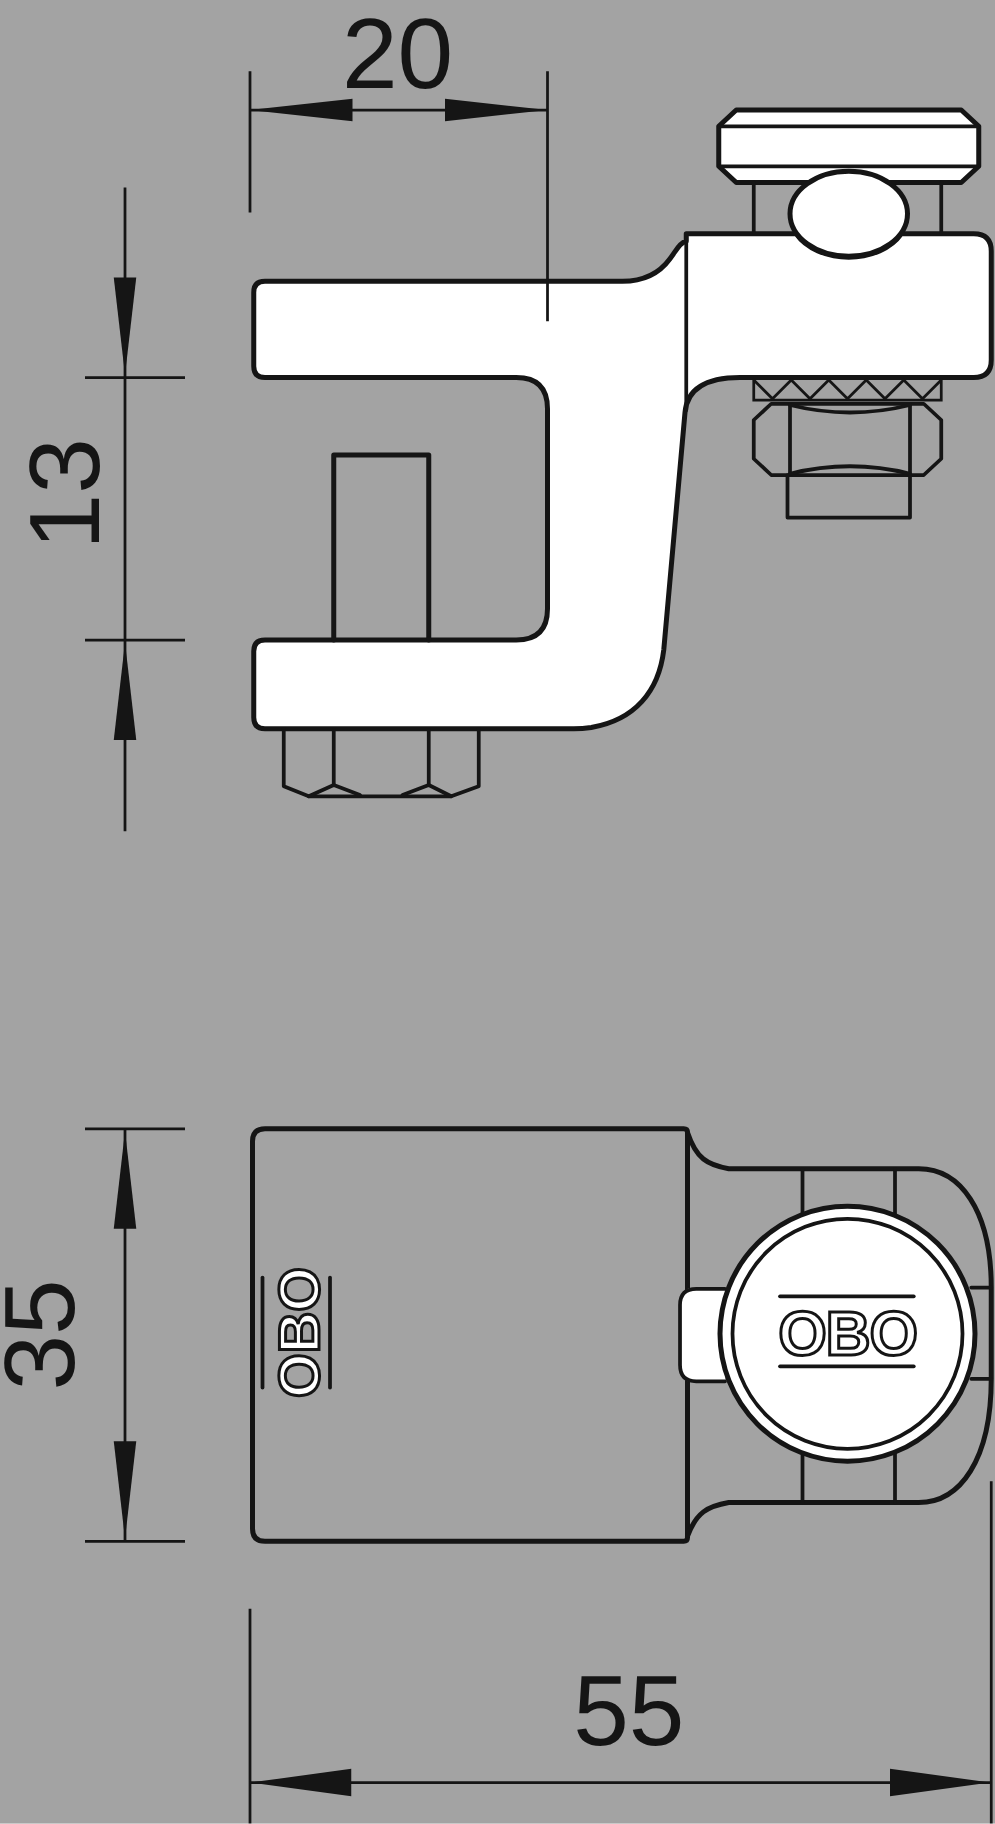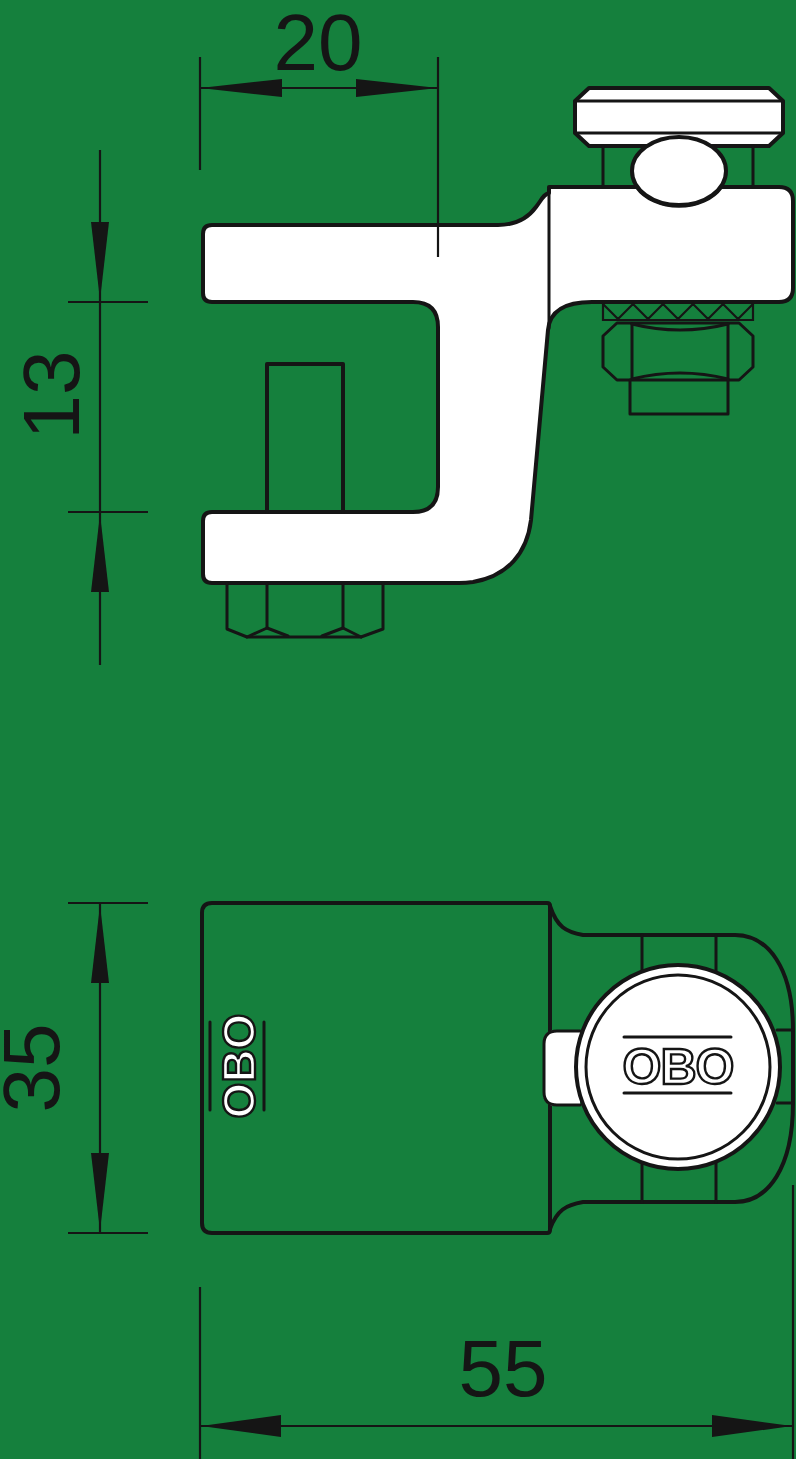--- a/index.html
+++ b/index.html
@@ -8,21 +8,21 @@
     background: #ffffff;
     width: 796px;
     height: 1459px;
     overflow: hidden;
     font-family: "Liberation Sans", sans-serif;
   }
   .stage {
     position: relative;
     width: 796px;
     height: 1459px;
-    background: #15803d;
+    background: #a3a3a3;
   }
   svg { display: block; }
   .outline  { fill: #ffffff; stroke: #151515; stroke-width: 4;   stroke-linejoin: round; stroke-linecap: round; }
   .oline    { fill: none;    stroke: #151515; stroke-width: 4;   stroke-linejoin: round; stroke-linecap: round; }
   .iline    { fill: none;    stroke: #151515; stroke-width: 3;   stroke-linejoin: round; stroke-linecap: round; }
   .thin     { fill: none;    stroke: #151515; stroke-width: 2.2; stroke-linecap: butt; }
   .arrow    { fill: #151515; stroke: none; }
   .dimtext  { fill: #151515; font-size: 80px; font-family: "Liberation Sans", sans-serif; }
   .logotext { fill: #ffffff; stroke: #151515; stroke-width: 2.4; font-weight: bold; font-family: "Liberation Sans", sans-serif; }
   .padfill  { fill: #ffffff; stroke: none; }

